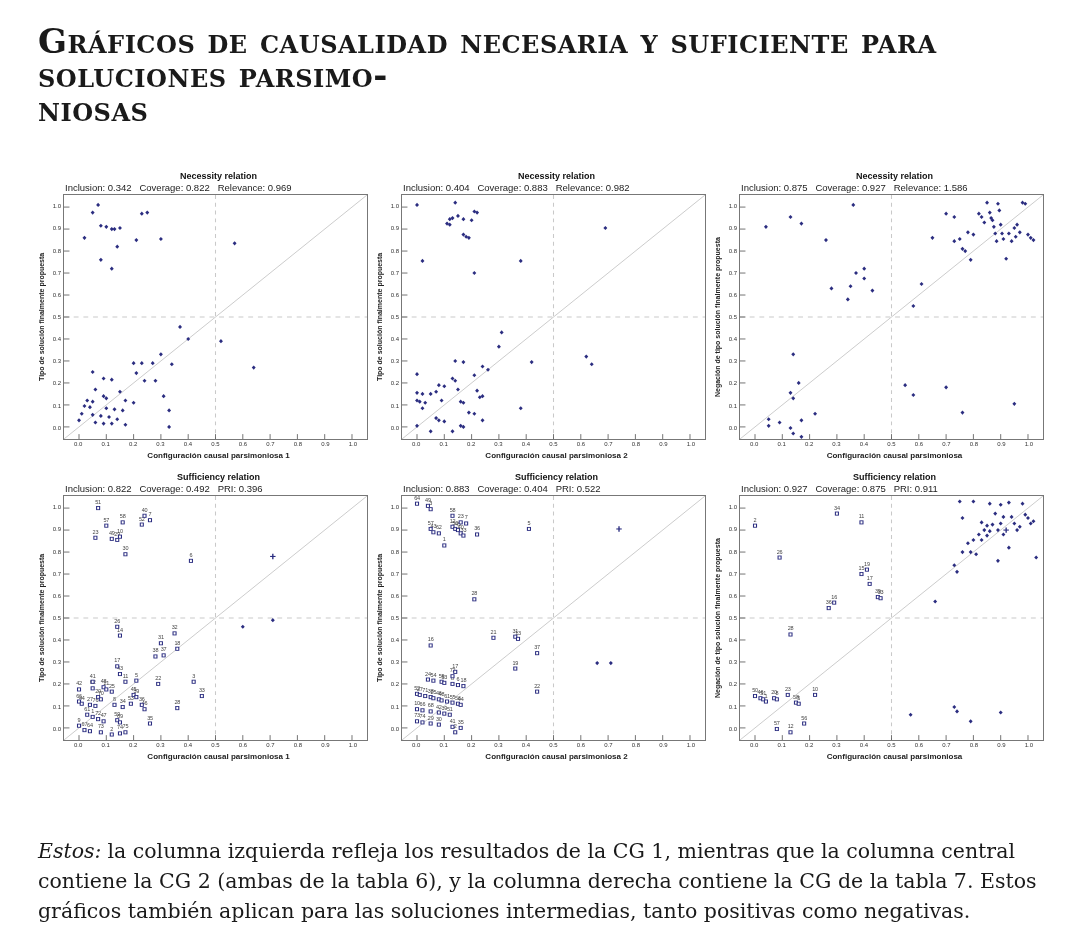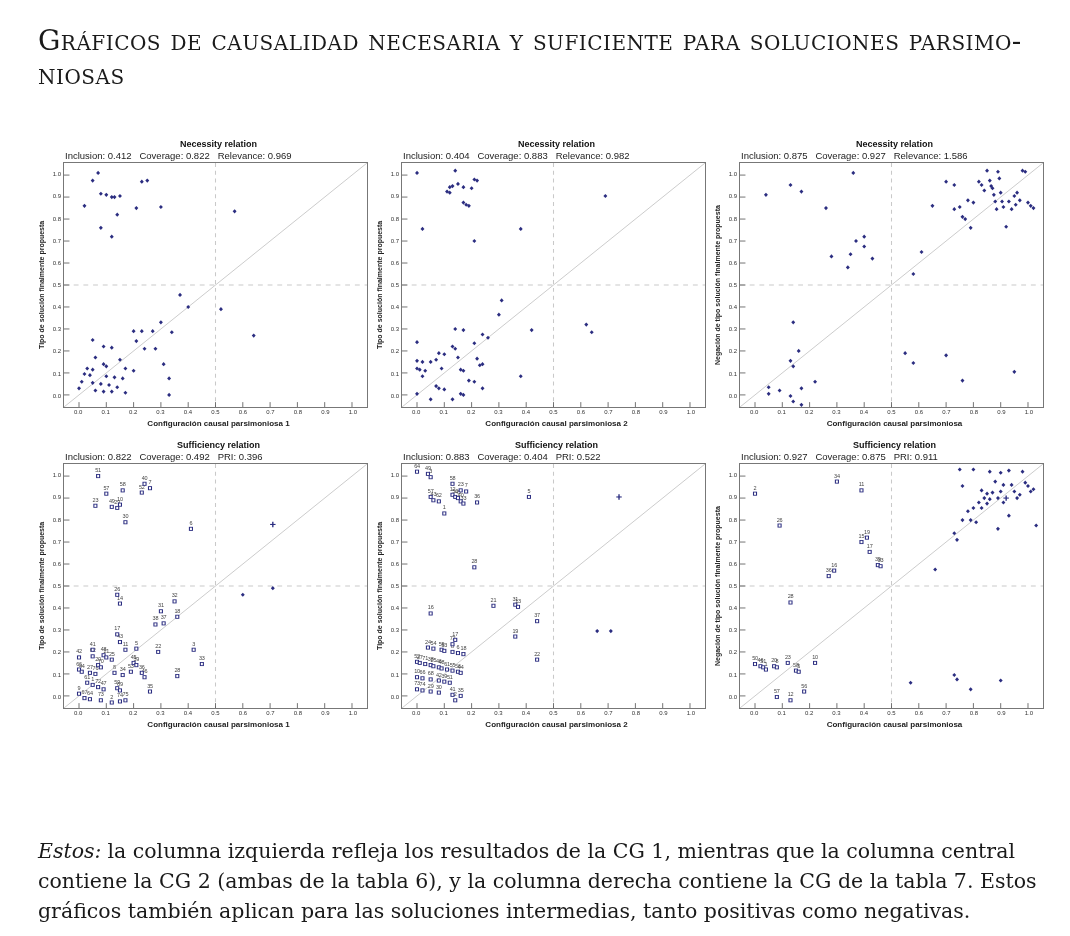--- a/index.html
+++ b/index.html
@@ -1,23 +1,23 @@
 <!DOCTYPE html>
 <html><head>
 <meta charset="utf-8">
 <style>
   html,body{margin:0;padding:0;background:#fff}
   .page{position:relative;width:1070px;height:936px;background:#fff;overflow:hidden;
         font-family:"DejaVu Serif",serif;color:#1a1a1a}
   
   .header{position:absolute;left:38px;top:24px}
   .title-line1{font-size:27px;font-variant:small-caps;letter-spacing:.5px;margin:0 0 14px 0;font-weight:400}
-  .title-rest{font-size:28px;font-variant:small-caps;letter-spacing:.5px;line-height:34px;font-weight:400}
+  .title-rest{font-size:34px;font-variant:small-caps;letter-spacing:.5px;line-height:34px;font-weight:700}
   
-  .figure{position:absolute;left:36px;top:132px;display:grid;
+  .figure{position:absolute;left:36px;top:164px;display:grid;
           grid-template-columns:repeat(3,338px);grid-auto-rows:301px}
   .cell{position:relative;padding-top:7px;font-family:"Liberation Sans",sans-serif}
   .ptitle{font-size:9px;font-weight:bold;color:#111;text-align:center;margin-left:27px;height:11px;line-height:11px}
   .pstats{font-size:9.5px;color:#222;margin-left:27px;height:12px;line-height:12px;white-space:pre;padding-left:2px}
   .pmain{display:flex;height:246px}
   .ylab{width:11px;writing-mode:vertical-rl;transform:rotate(180deg);text-align:center;
         font-size:7px;font-weight:bold;color:#222;line-height:11px}
   .yticks{position:relative;width:16px}
   .yticks span{position:absolute;right:2px;transform:translateY(-50%);font-size:6px;color:#333}
   .pbox{position:relative;flex:1;border:1px solid #777;background:#fff;margin-right:6px}
@@ -41,21 +41,21 @@
   <div class="header">
     <div class="title-rest">
       <span>Gráficos de causalidad necesaria y suficiente para soluciones parsimo-</span><br>
       <span>niosas</span>
     </div>
   </div>
 
   <div class="figure">
       <div class="cell">
       <div class="ptitle">Necessity relation</div>
-      <div class="pstats">Inclusion: 0.412   Coverage: 0.822   Relevance: 0.969</div>
+      <div class="pstats">Inclusion: 0.342   Coverage: 0.822   Relevance: 0.969</div>
       <div class="pmain">
         <div class="ylab">Tipo de solución finalmente propuesta</div>
         <div class="yticks">
             <span style="top: 95.045%;">0.0</span>
             <span style="top: 86.036%;">0.1</span>
             <span style="top: 77.027%;">0.2</span>
             <span style="top: 68.018%;">0.3</span>
             <span style="top: 59.009%;">0.4</span>
             <span style="top: 50%;">0.5</span>
             <span style="top: 40.991%;">0.6</span>

